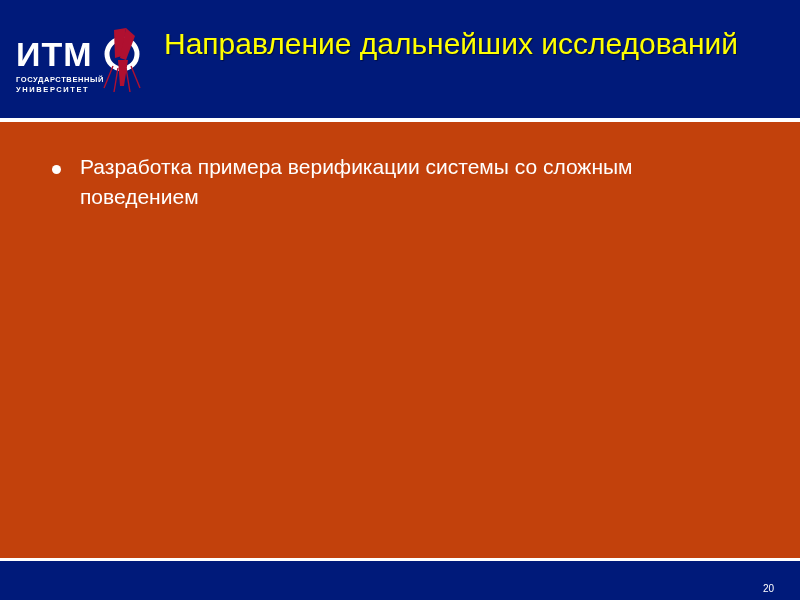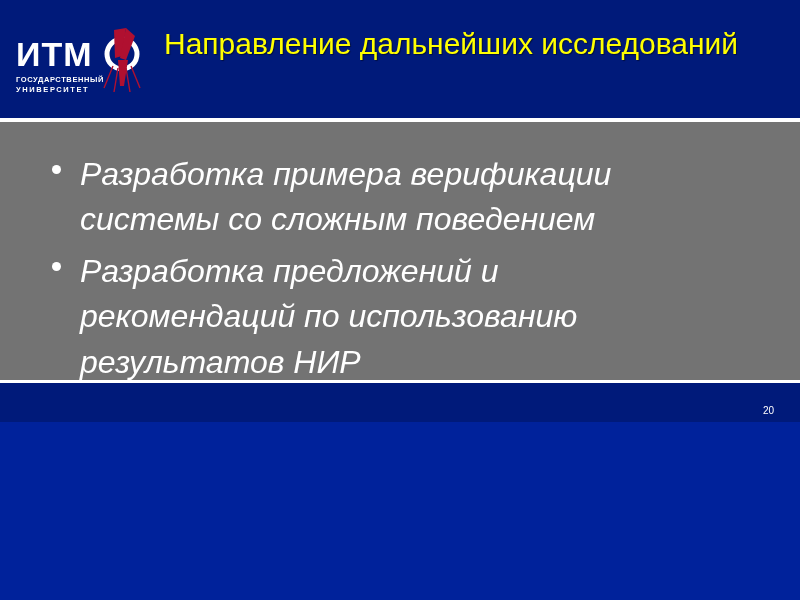--- a/index.html
+++ b/index.html
@@ -9,22 +9,22 @@
   body {
     width: 800px;
     height: 600px;
     overflow: hidden;
     font-family: "Liberation Sans", sans-serif;
     background: #00229b;
   }
   .slide {
     position: relative;
     width: 800px;
-    height: 422px;
-    background: #737373;
+    height: 600px;
+    background: #c2410c;
   }
 
   
   .header-band {
     position: absolute;
     left: 0;
     top: 0;
     width: 800px;
     height: 122px;
     background: #001a7a;
@@ -73,24 +73,23 @@
   ul.bullets {
     list-style: none;
     margin: 0;
     padding: 0;
   }
   ul.bullets > li {
     position: relative;
     padding-left: 42px;
     margin: 0 0 6px 0;
     color: #ffffff;
-    font-size: 32px;
+    font-size: 21px;
     line-height: 1.42;
     max-width: 640px;
-    font-style: italic;
   }
   ul.bullets > li .dot {
     position: absolute;
     left: 14px;
     top: 13px;
     width: 9px;
     height: 9px;
     border-radius: 50%;
     background: #ffffff;
   }
@@ -160,23 +159,19 @@
   </div>
 
   <div class="slide-title">Направление дальнейших исследований</div>
 
   <div class="body-area">
     <ul class="bullets">
       <li>
         <span class="dot"></span>
         <span>Разработка примера верификации системы со сложным поведением</span>
       </li>
-      <li>
-        <span class="dot"></span>
-        <span>Разработка предложений и рекомендаций по использованию результатов НИР</span>
-      </li>
     </ul>
   </div>
 
   <div class="footer-band"></div>
   <div class="page-number">20</div>
 
 </div>
 
 </body></html>

